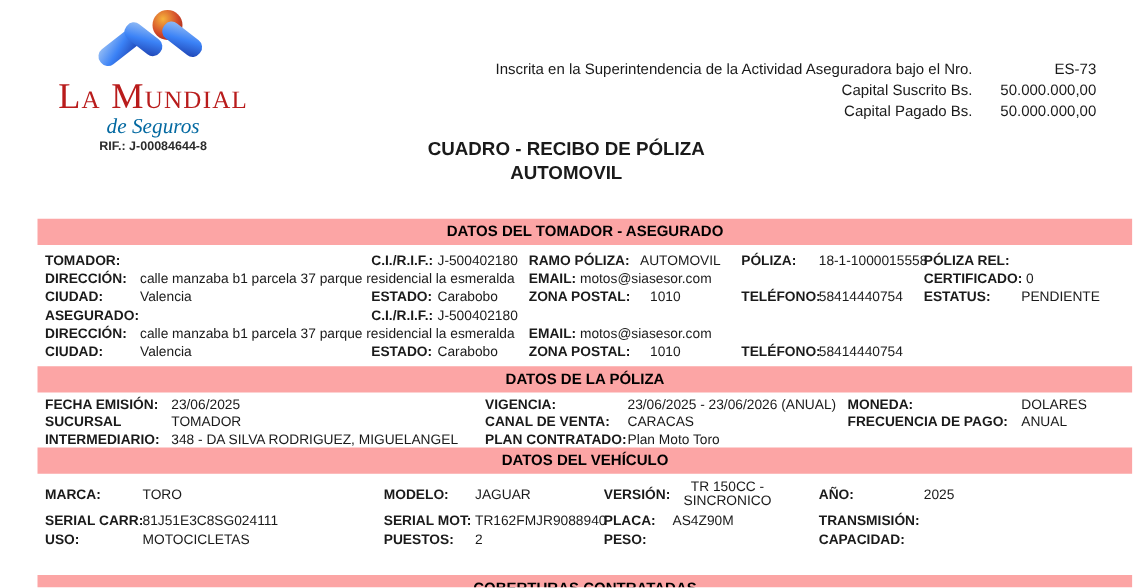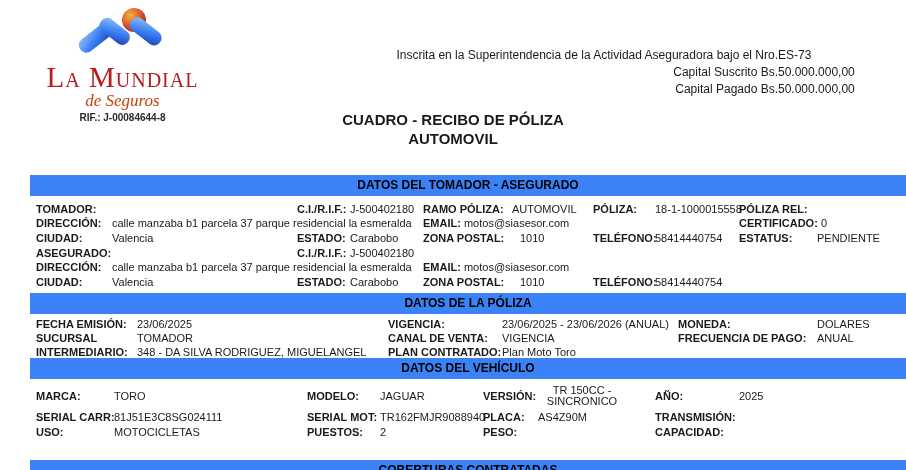--- a/index.html
+++ b/index.html
@@ -6,32 +6,32 @@
   .page{
     position:relative;width:906px;height:470px;background:#ffffff;
     overflow:hidden;font-family:"Liberation Sans", sans-serif;color:#1a1a1a;
   }
   
   .logo{position:absolute;left:25px;top:6px;width:195px;text-align:center;}
   .logo-art{display:block;margin:0 auto;}
   .logo-name{font-family:"Liberation Serif", serif;font-variant:small-caps;
     font-size:29px;line-height:30px;color:#b91c1c;letter-spacing:1px;}
   .logo-tag{font-family:"Liberation Serif", serif;font-style:italic;
-    font-size:17px;line-height:17px;color:#c2410c;}
+    font-size:17px;line-height:17px;color:#0369a1;}
   .logo-rif{font-size:10px;font-weight:bold;color:#2b2b2b;margin-top:3px;}
   
   .reg{position:absolute;top:47px;right:29px;width:510px;font-size:12px;line-height:17px;}
   .reg-line{display:flex;}
   .reg-label{flex:1;text-align:right;}
-  .reg-value{width:99px;text-align:left;}
+  .reg-value{width:99px;text-align:right;}
   
   .doc-title{position:absolute;top:111px;left:0;width:100%;text-align:center;
     font-size:15px;font-weight:bold;line-height:18.5px;}
   
-  .bar{position:absolute;left:30px;right:0;height:21px;background:#3b82f6;
+  .bar{position:absolute;left:30px;right:0;height:21px;background:#fca5a5;
     text-align:center;font-weight:bold;font-size:12px;line-height:21px;color:#000;}
   
   .row{position:absolute;left:0;top:0;width:100%;height:13px;font-size:11px;}
   .row span{position:absolute;top:0;white-space:nowrap;}
   .lab{font-weight:bold;}
   .x36{left:36px}.x112{left:112px}.x114{left:114px}.x137{left:137px}
   .x297{left:297px}.x350{left:350px}.x307{left:307px}.x380{left:380px}
   .x388{left:388px}.x423{left:423px}.x483{left:483px}.x502{left:502px}
   .x512{left:512px}.x520{left:520px}.x538{left:538px}.x593{left:593px}
   .x655{left:655px}.x678{left:678px}.x739{left:739px}.x817{left:817px}
@@ -150,21 +150,21 @@
     <span class="lab x388">VIGENCIA:</span>
     <span class="x502">23/06/2025 - 23/06/2026 (ANUAL)</span>
     <span class="lab x678">MONEDA:</span>
     <span class="x817">DOLARES</span>
   </div>
 
   <div class="row" style="top:332px">
     <span class="lab x36">SUCURSAL</span>
     <span class="x137">TOMADOR</span>
     <span class="lab x388">CANAL DE VENTA:</span>
-    <span class="x502">VIGENCIA</span>
+    <span class="x502">CARACAS</span>
     <span class="lab x678">FRECUENCIA DE PAGO:</span>
     <span class="x817">ANUAL</span>
   </div>
 
   <div class="row" style="top:346px">
     <span class="lab x36">INTERMEDIARIO:</span>
     <span class="x137">348 - DA SILVA RODRIGUEZ, MIGUELANGEL</span>
     <span class="lab x388">PLAN CONTRATADO:</span>
     <span class="x502">Plan Moto Toro</span>
   </div>

